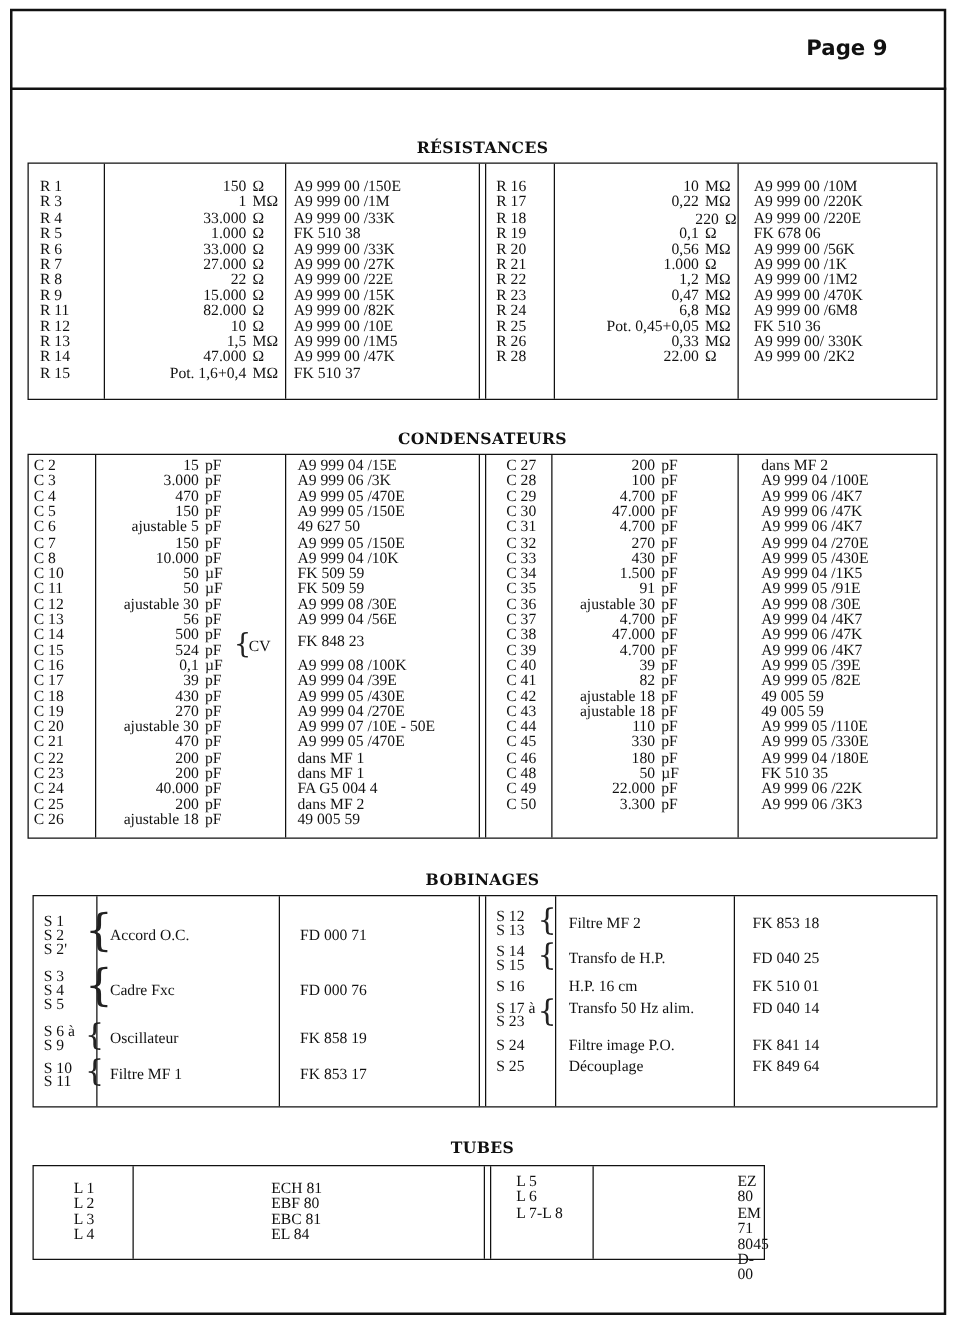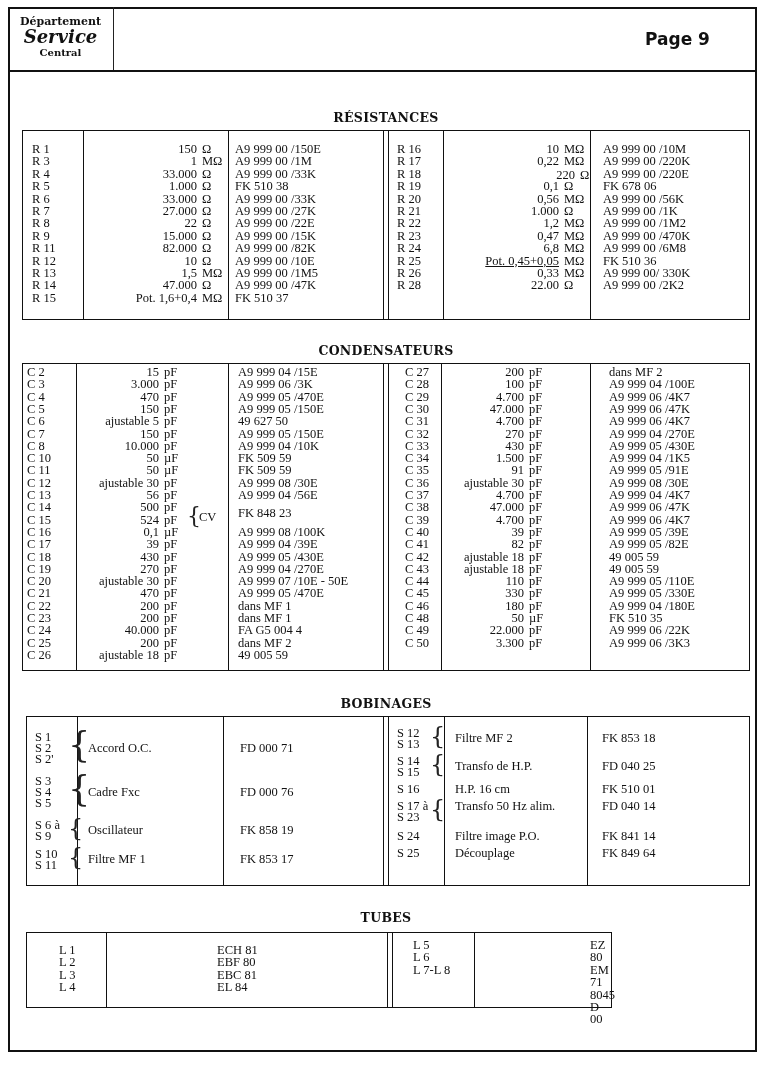--- a/index.html
+++ b/index.html
@@ -30,25 +30,20 @@
   .brace { position: absolute; font-family: "DejaVu Serif", serif; font-size: 12px; color: #222; }
 
   .tubes .cell { position: absolute; font-family: "Liberation Serif", serif; font-size: 12.5px; line-height: 12.4px; }
 </style>
 </head>
 <body>
 
 <div class="frame"></div>
 
 <div class="header">
-  <div class="hdr-left">
-    <span class="hdr-dept">Département</span>
-    <span class="hdr-service">Service</span>
-    <span class="hdr-central">Central</span>
-  </div>
   <div class="hdr-page">Page 9</div>
 </div>
 
 <div class="section-title" style="top:110px;">RÉSISTANCES</div>
 <div class="tbl" id="res-tbl" style="left:22px; top:130px; width:728px; height:190px;">
   <div class="vline" style="left:60px;"></div>
   <div class="vline" style="left:205px;"></div>
   <div class="dbl" style="left:360px;"></div>
   <div class="vline" style="left:420px;"></div>
   <div class="vline" style="left:567px;"></div>
@@ -113,21 +108,21 @@
       <div class="row" style="top: 86.4px; left: 374px;">R 22</div>
       <div class="row" style="top: 86.4px; left: 422px; width: 143px; text-align: right;"><span>1,2</span><span class="unit">MΩ</span></div>
       <div class="row" style="top: 86.4px; left: 580px;">A9 999 00 /1M2</div>
       <div class="row" style="top: 98.8px; left: 374px;">R 23</div>
       <div class="row" style="top: 98.8px; left: 422px; width: 143px; text-align: right;"><span>0,47</span><span class="unit">MΩ</span></div>
       <div class="row" style="top: 98.8px; left: 580px;">A9 999 00 /470K</div>
       <div class="row" style="top: 111.2px; left: 374px;">R 24</div>
       <div class="row" style="top: 111.2px; left: 422px; width: 143px; text-align: right;"><span>6,8</span><span class="unit">MΩ</span></div>
       <div class="row" style="top: 111.2px; left: 580px;">A9 999 00 /6M8</div>
       <div class="row" style="top: 123.6px; left: 374px;">R 25</div>
-      <div class="row" style="top: 123.6px; left: 422px; width: 143px; text-align: right; text-decoration: underline;"><span>Pot. 0,45+0,05</span><span class="unit">MΩ</span></div>
+      <div class="row" style="top: 123.6px; left: 422px; width: 143px; text-align: right;"><span>Pot. 0,45+0,05</span><span class="unit">MΩ</span></div>
       <div class="row" style="top: 123.6px; left: 580px;">FK 510 36</div>
       <div class="row" style="top: 136px; left: 374px;">R 26</div>
       <div class="row" style="top: 136px; left: 422px; width: 143px; text-align: right;"><span>0,33</span><span class="unit">MΩ</span></div>
       <div class="row" style="top: 136px; left: 580px;">A9 999 00/ 330K</div>
       <div class="row" style="top: 148.4px; left: 374px;">R 28</div>
       <div class="row" style="top: 148.4px; left: 422px; width: 143px; text-align: right;"><span>22.00</span><span class="unit">Ω</span></div>
       <div class="row" style="top: 148.4px; left: 580px;">A9 999 00 /2K2</div>
     </div>
 </div>
 

